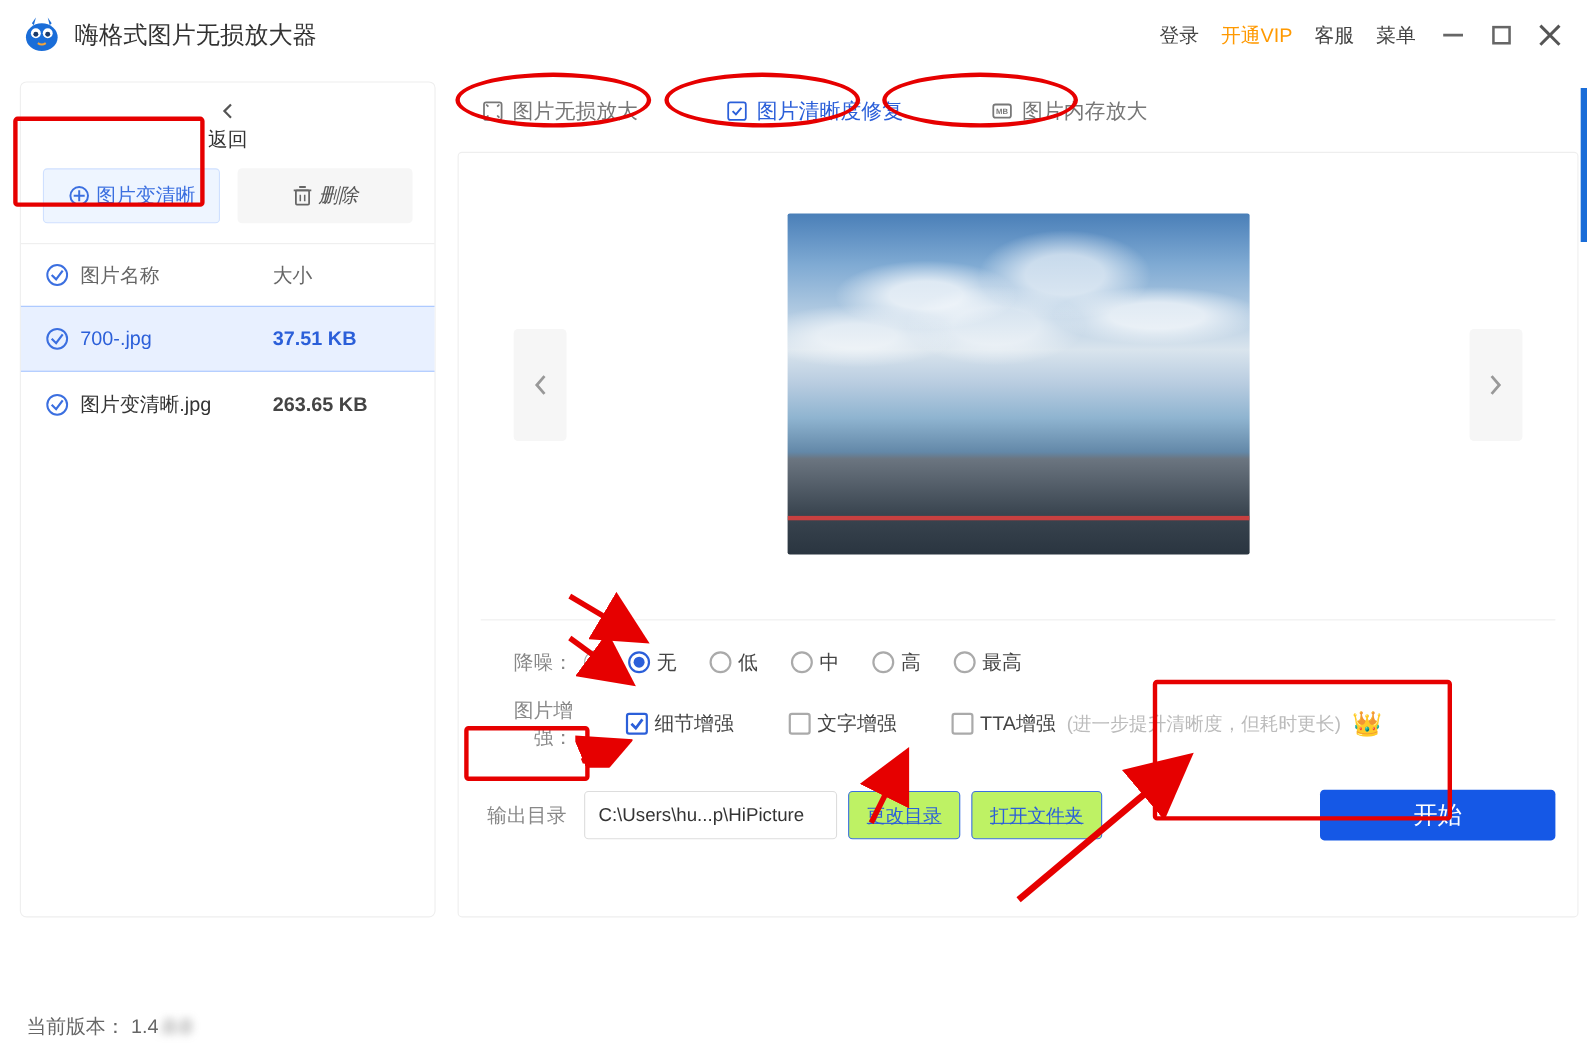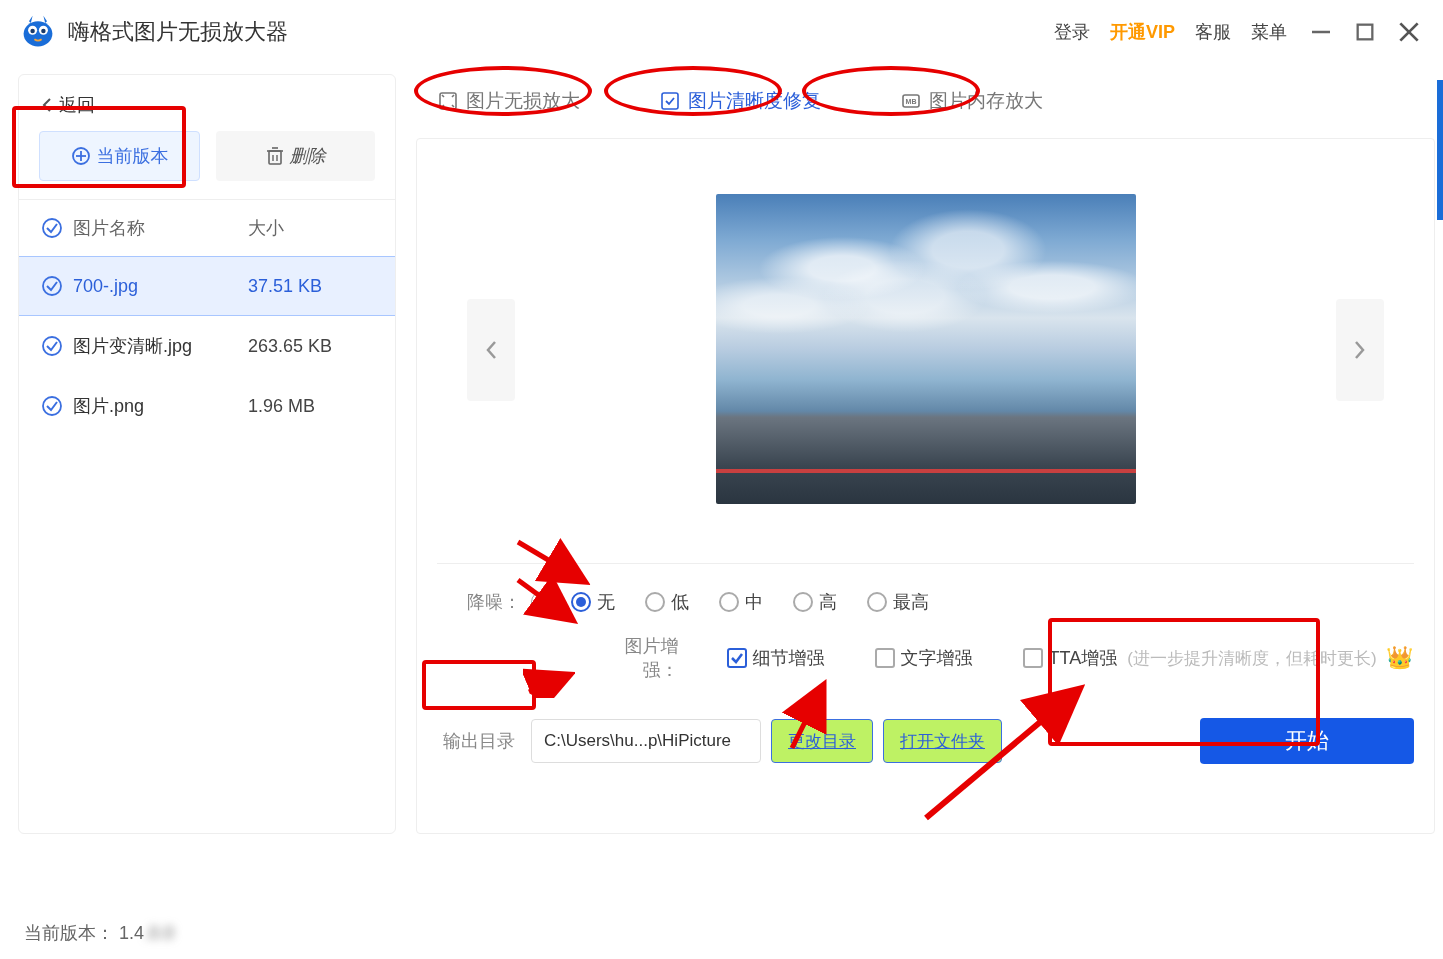--- a/index.html
+++ b/index.html
@@ -4,43 +4,43 @@
 <style>
 * { box-sizing: border-box; margin: 0; padding: 0; }
 body { font-family: "Microsoft YaHei", "PingFang SC", sans-serif; background: #fff; width: 1443px; height: 959px; overflow: hidden; position: relative; }
 
 
 .titlebar { display: flex; align-items: center; padding: 12px 20px; height: 64px; }
 .logo { width: 36px; height: 36px; margin-right: 12px; }
 .app-title { font-size: 22px; color: #333; flex: 1; }
 .top-links { display: flex; align-items: center; gap: 20px; }
 .top-link { font-size: 18px; color: #444; cursor: pointer; }
-.top-link.vip { color: #f90; font-weight: bold; }
+.top-link.vip { color: #f90; }
 .win-controls { display: flex; align-items: center; gap: 16px; margin-left: 20px; }
 .win-btn { width: 28px; height: 28px; cursor: pointer; display: flex; align-items: center; justify-content: center; }
 
 
 .main { display: flex; padding: 10px 8px 0 18px; height: 770px; position: relative; }
 
 
 .sidebar { width: 378px; border: 1px solid #eee; border-radius: 6px; padding: 12px 0 0 0; display: flex; flex-direction: column; }
-.back-link { display: flex; align-items: center; gap: 6px; padding: 6px 22px 14px; cursor: pointer; color: #333; font-size: 18px; }
+.back-link { display: flex; align-items: center; gap: 6px; padding: 6px 22px 14px; cursor: pointer; color: #333; font-size: 18px; flex-direction: column; }
 .side-actions { display: flex; gap: 16px; padding: 0 20px 18px; }
 .add-btn { flex: 1; height: 50px; border: 1px solid #cfe0ff; background: #eef5ff; color: #3b6fe0; border-radius: 4px; display: flex; align-items: center; justify-content: center; gap: 6px; font-size: 18px; cursor: pointer; }
 .del-btn { flex: 1; height: 50px; border: none; background: #f6f6f6; color: #555; border-radius: 4px; display: flex; align-items: center; justify-content: center; gap: 6px; font-size: 18px; cursor: pointer; font-style: italic; }
 
 .file-header { display: flex; align-items: center; padding: 16px 22px; border-top: 1px solid #eee; color: #666; font-size: 18px; }
 .file-header .hdr-check { color: #3b6fe0; margin-right: 10px; }
 .file-header .hdr-name { width: 175px; }
 .file-row { display: flex; align-items: center; padding: 18px 22px; font-size: 18px; cursor: pointer; }
 .file-row.active { background: #e8f0ff; border-top: 1px solid #a8c6ff; border-bottom: 1px solid #a8c6ff; }
 .file-row .chk { color: #3b6fe0; margin-right: 10px; }
 .file-row .fname { width: 175px; color: #333; }
 .file-row.active .fname { color: #2b5fd9; }
-.file-row .fsize { color: #444; }
+.file-row .fsize { color: #444; font-weight: bold; }
 .file-row.active .fsize { color: #2b5fd9; }
 
 
 .right-panel { flex: 1; margin-left: 20px; display: flex; flex-direction: column; position: relative; }
 .tabs { display: flex; gap: 60px; padding: 8px 12px 18px; }
 .tab { display: flex; align-items: center; gap: 8px; padding: 6px 10px; border-radius: 6px; cursor: pointer; font-size: 19px; color: #777; }
 .tab.active { color: #2b5fd9; }
 .tab-icon { width: 20px; height: 20px; border-radius: 3px; display: inline-flex; align-items: center; justify-content: center; }
 
 .preview-area { border: 1px solid #eee; border-radius: 4px; flex: 1; position: relative; padding: 20px; display: flex; flex-direction: column; }
@@ -141,21 +141,21 @@
         </svg>
       <span>返回</span>
     </div>
     <div class="side-actions">
       <button class="add-btn">
         <svg width="20" height="20" viewBox="0 0 20 20">
             <circle cx="10" cy="10" r="8" stroke="#3b6fe0" stroke-width="1.8" fill="none"></circle>
             <line x1="10" y1="5" x2="10" y2="15" stroke="#3b6fe0" stroke-width="1.8"></line>
             <line x1="5" y1="10" x2="15" y2="10" stroke="#3b6fe0" stroke-width="1.8"></line>
           </svg>
-        <span>当前版本</span>
+        <span>图片变清晰</span>
       </button>
       <button class="del-btn">
         <svg width="18" height="20" viewBox="0 0 18 20">
             <rect x="3" y="5" width="12" height="13" rx="1" stroke="#666" stroke-width="1.6" fill="none"></rect>
             <line x1="1" y1="5" x2="17" y2="5" stroke="#666" stroke-width="1.6"></line>
             <line x1="6" y1="2" x2="12" y2="2" stroke="#666" stroke-width="1.6"></line>
             <line x1="7" y1="9" x2="7" y2="15" stroke="#666" stroke-width="1.4"></line>
             <line x1="11" y1="9" x2="11" y2="15" stroke="#666" stroke-width="1.4"></line>
           </svg>
         <span>删除</span>
@@ -179,28 +179,20 @@
     <span class="fsize">37.51 KB</span>
         </div>
         <div class="file-row">
     <svg class="chk svg-check-circle" viewBox="0 0 22 22">
             <circle cx="11" cy="11" r="9" stroke="#3b6fe0" stroke-width="1.8" fill="none"></circle>
             <path d="M6 11 L10 15 L16 7" stroke="#3b6fe0" stroke-width="2" fill="none"></path>
           </svg>
     <span class="fname">图片变清晰.jpg</span>
     <span class="fsize">263.65 KB</span>
         </div>
-        <div class="file-row">
-    <svg class="chk svg-check-circle" viewBox="0 0 22 22">
-            <circle cx="11" cy="11" r="9" stroke="#3b6fe0" stroke-width="1.8" fill="none"></circle>
-            <path d="M6 11 L10 15 L16 7" stroke="#3b6fe0" stroke-width="2" fill="none"></path>
-          </svg>
-    <span class="fname">图片.png</span>
-    <span class="fsize">1.96 MB</span>
-        </div>
       </div>
   </div>
 
   <div class="right-panel">
     <div class="tabs" id="tabs-container">
         <div class="tab">
           <span class="tab-icon">
             <svg width="20" height="20" viewBox="0 0 20 20">
               <rect x="2" y="2" width="16" height="16" rx="2" stroke="currentColor" stroke-width="1.6" fill="none"></rect>
               <path d="M6 6 L4 4 M14 6 L16 4 M6 14 L4 16 M14 14 L16 16" stroke="currentColor" stroke-width="1.6"></path>
@@ -265,21 +257,21 @@
               <span class="radio-circle"></span>
               <span>高</span>
             </div>
             <div class="radio-item">
               <span class="radio-circle"></span>
               <span>最高</span>
             </div>
           </div>
       </div>
 
-      <div class="options-row" style="margin-top:8px;justify-content:flex-end;">
+      <div class="options-row" style="margin-top:8px;">
         <span class="opt-label">图片增强：</span>
         <span style="margin-right:8px;"></span>
         <div class="check-group" id="enhance-checks">
             <div class="check-item checked">
               <span class="check-box">
                 <svg width="14" height="14" viewBox="0 0 14 14">
                   <path d="M2 7 L6 11 L12 3" stroke="#2b5fd9" stroke-width="2.5" fill="none"></path>
                 </svg>
               </span>
               <span>细节增强</span>

